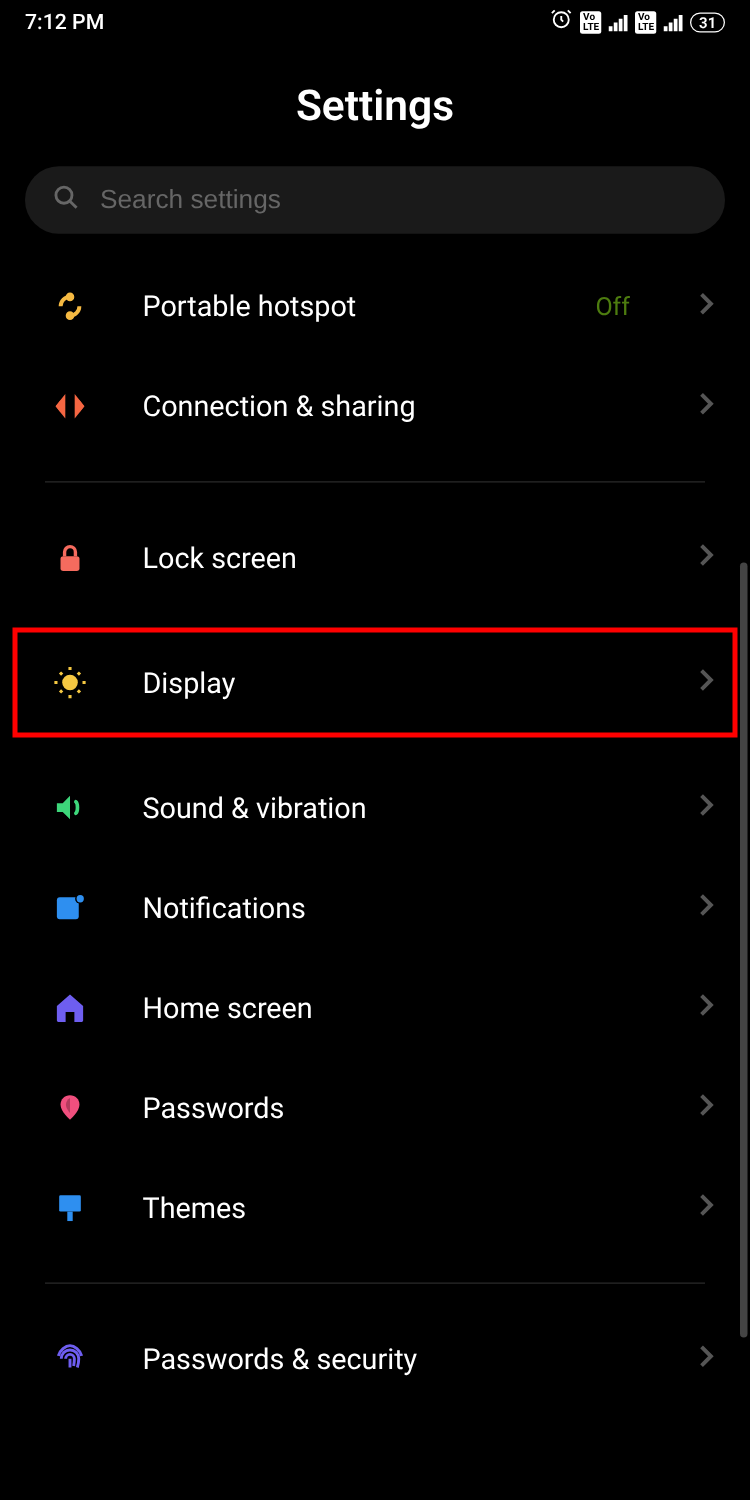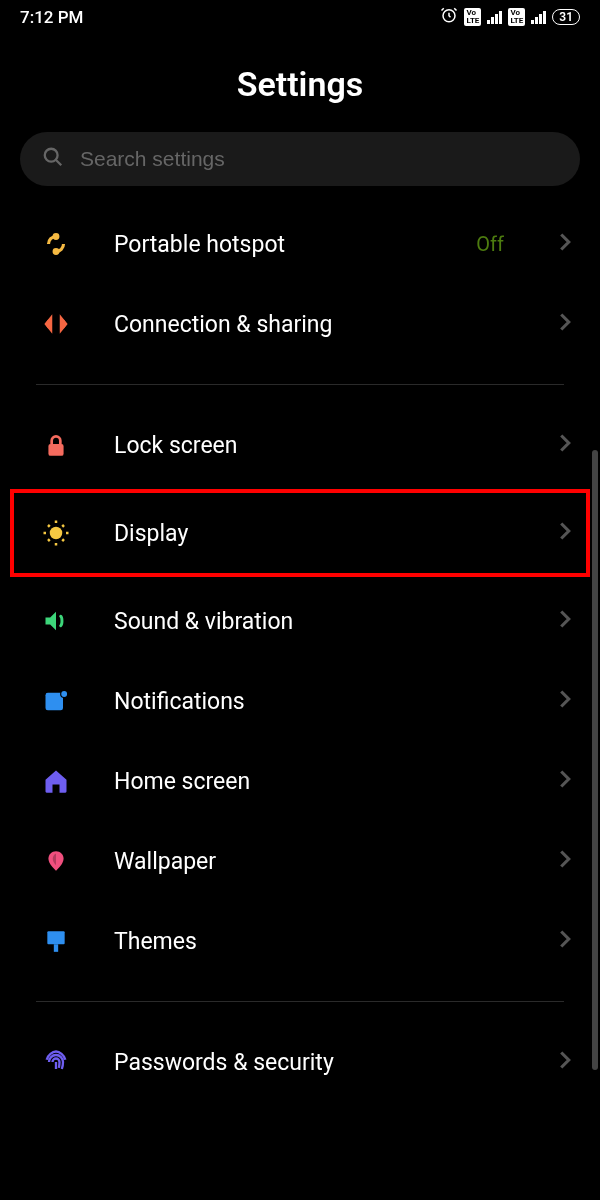--- a/index.html
+++ b/index.html
@@ -84,21 +84,21 @@
     }
     .item {
       display: flex;
       align-items: center;
       padding: 24px 28px 24px 40px;
       gap: 42px;
       position: relative;
     }
     .item.highlighted {
       border: 4px solid #f00;
-      margin: 4px 10px;
+      margin: 16px 10px;
       padding-left: 26px;
       padding-right: 14px;
     }
     .icon-wrap {
       width: 32px;
       height: 32px;
       display: flex;
       align-items: center;
       justify-content: center;
       flex-shrink: 0;
@@ -287,21 +287,21 @@
     </span>
   </div>
 
   <div class="item">
     <span class="icon-wrap">
       <svg width="26" height="28" viewBox="0 0 24 24" fill="#f04f7e">
           <path d="M12 3c4 0 7 3 7 7 0 5-7 11-7 11S5 15 5 10c0-4 3-7 7-7z"></path>
           <path d="M12 5c-2 1-3 3-3 5 0 3 3 6 3 6" fill="#000" opacity="0.25"></path>
         </svg>
     </span>
-    <span class="item-label">Wallpaper</span>
+    <span class="item-label">Passwords</span>
     <span class="chevron">
       <svg width="14" height="20" viewBox="0 0 10 16" fill="none" stroke="#555" stroke-width="2.5">
           <path d="M2 2l6 6-6 6"></path>
         </svg>
     </span>
   </div>
 
   <div class="item">
     <span class="icon-wrap">
       <svg width="26" height="30" viewBox="0 0 24 24" fill="#2e8ff0">

